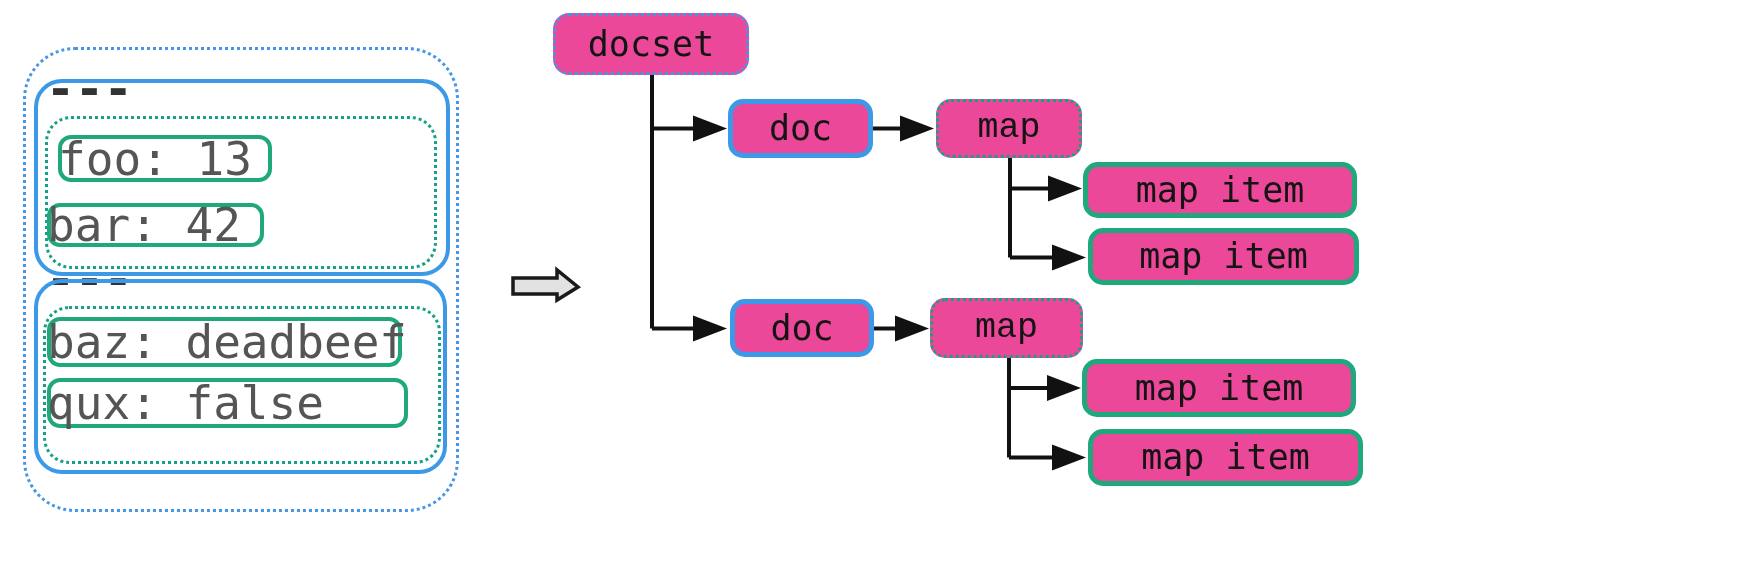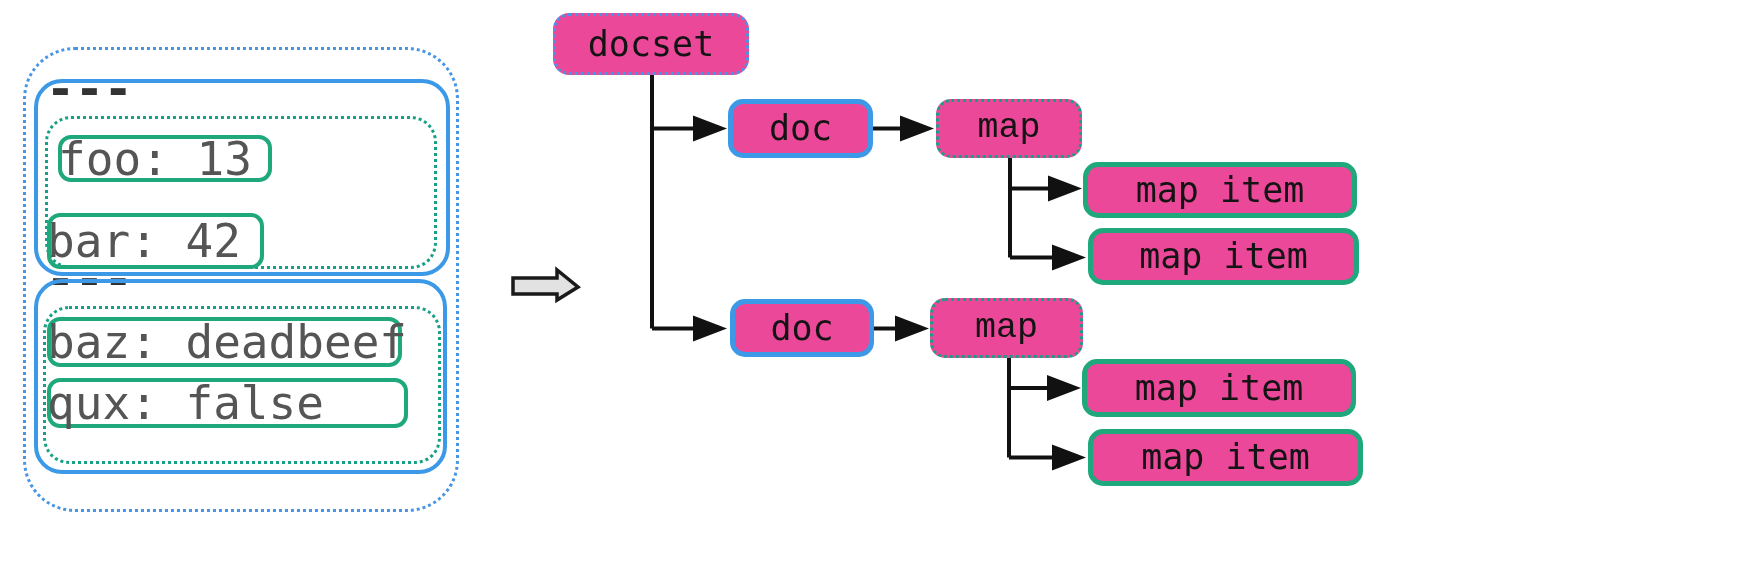--- a/index.html
+++ b/index.html
@@ -68,21 +68,21 @@
 <div id="canvas">
 
   <div class="abs docset-outline" style="left:23px;top:47px;width:436px;height:465px;"></div>
 
   <div class="abs doc-rect" style="left:34px;top:79px;width:416px;height:197px;"></div>
   <div class="abs separator" style="left:46px;top:64px;"><span>---</span></div>
   <div class="abs map-outline" style="left:45px;top:116px;width:392px;height:153px;"></div>
   <div class="abs yaml-entry" style="left:58px;top:135px;width:214px;height:47px;">
       <span>foo: 13</span>
     </div>
-  <div class="abs yaml-entry" style="left:47px;top:213px;width:217px;height:56px;">
+  <div class="abs yaml-entry" style="left:47px;top:203px;width:217px;height:44px;">
       <span>bar: 42</span>
     </div>
 
   <div class="abs separator" style="left:46px;top:254px;"><span>---</span></div>
   <div class="abs doc-rect" style="left:34px;top:279px;width:413px;height:195px;"></div>
   <div class="abs map-outline" style="left:43px;top:306px;width:398px;height:158px;"></div>
   <div class="abs yaml-entry" style="left:47px;top:378px;width:361px;height:50px;">
       <span>qux: false</span>
     </div>
   <div class="abs yaml-entry" style="left:47px;top:317px;width:355px;height:50px;">

